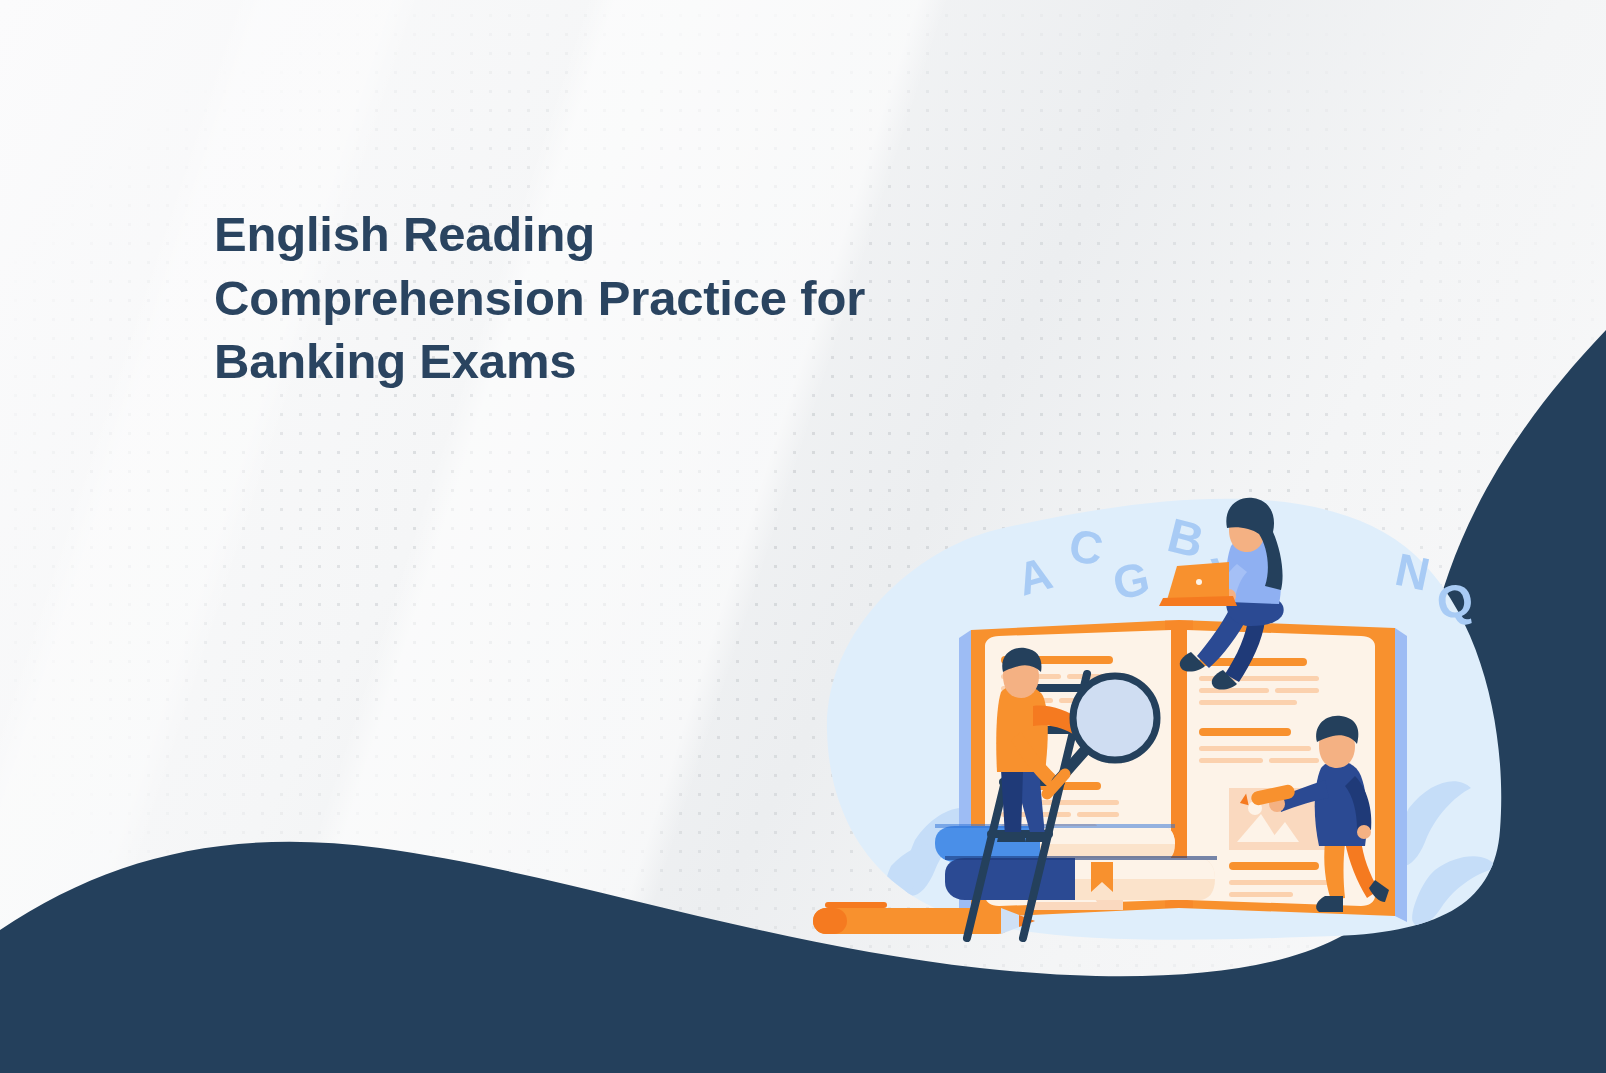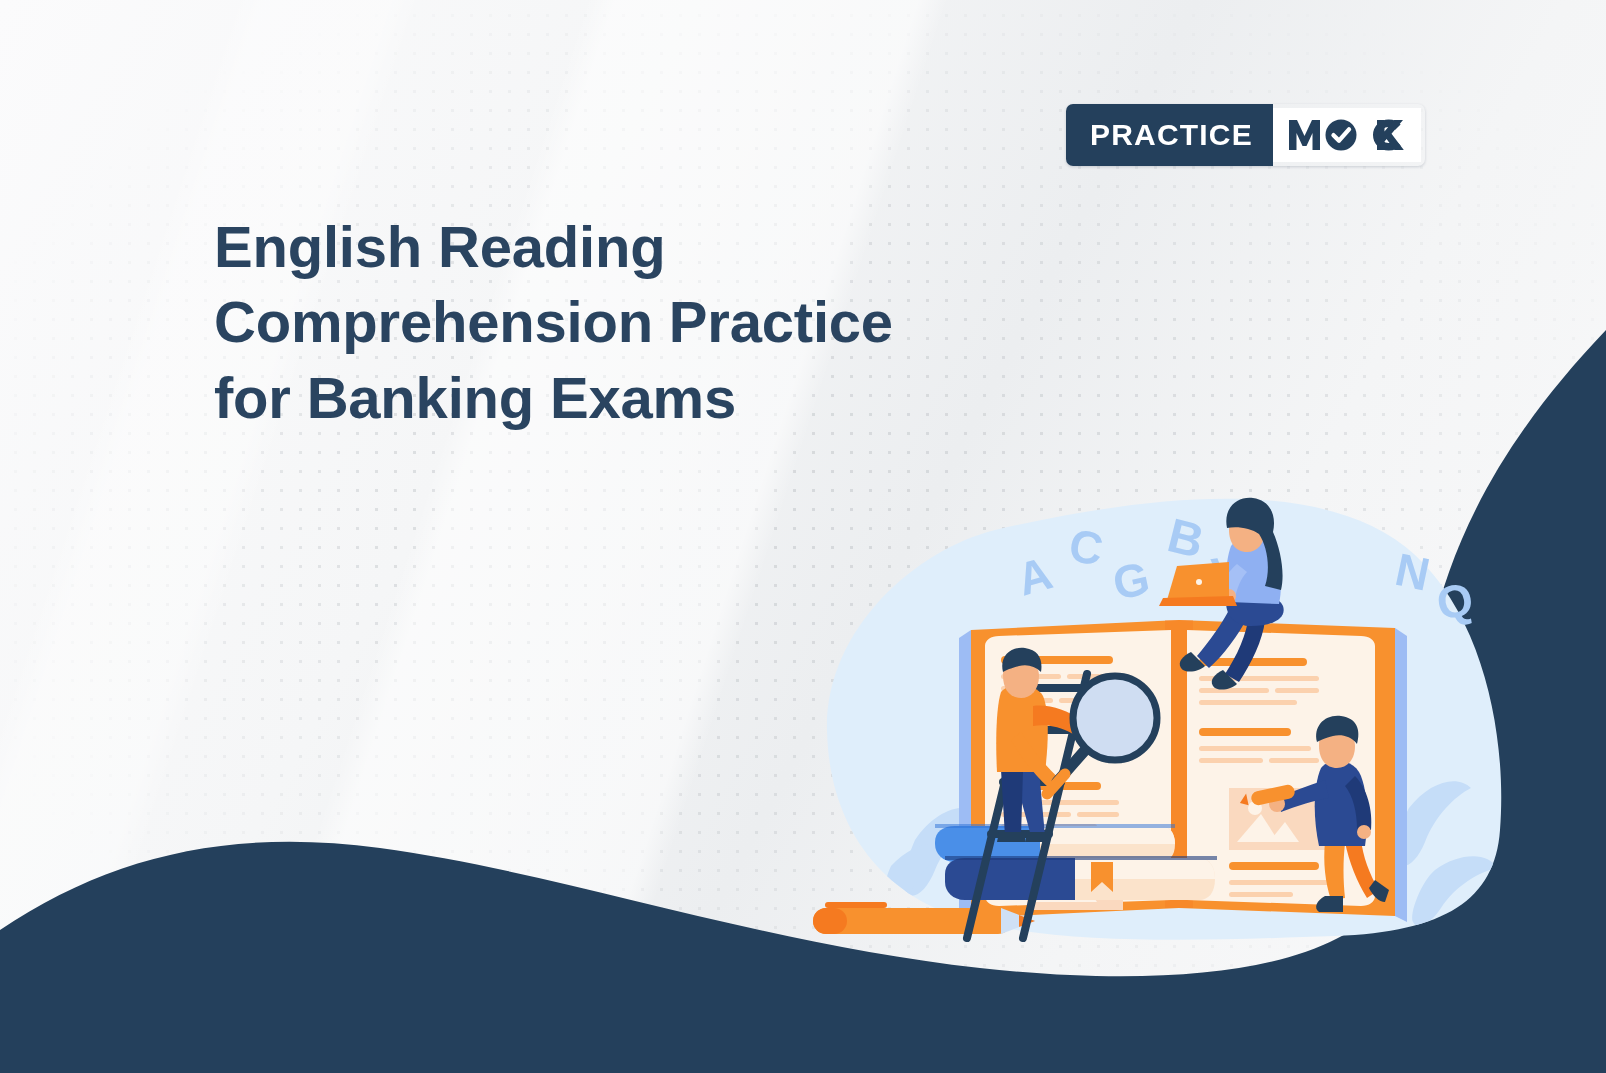--- a/index.html
+++ b/index.html
@@ -28,21 +28,21 @@
   .bg-wave svg{display:block;width:1606px;height:1073px;}
   
   .logo{position:absolute;left:1066px;top:104px;display:flex;align-items:stretch;
     border-radius:7px;overflow:hidden;box-shadow:0 1px 3px rgba(20,40,65,.18);}
   .logo-left{background:#24405c;color:#ffffff;font-size:30px;font-weight:700;
     letter-spacing:1.2px;padding:14px 20px 14px 24px;line-height:1;display:flex;align-items:center;}
   .logo-right{background:#ffffff;display:flex;align-items:center;padding:10px 16px 10px 14px;margin:4px 4px 4px 0;}
   .logo-right svg{display:block;}
   
   .headline{position:absolute;left:214px;top:170px;width:700px;
-    color:#2a4460;font-size:58px;font-weight:700;line-height:1.30;letter-spacing:-.2px;}
+    color:#2a4460;font-size:49px;font-weight:700;line-height:1.30;letter-spacing:-.2px;}
   
   .illus{position:absolute;left:795px;top:470px;width:811px;height:500px;}
   .illus svg{display:block;width:811px;height:500px;}
 </style>
 </head>
 <body>
 
 <div id="banner">
 
   <div class="bg-base"></div>
@@ -55,40 +55,20 @@
       <path d="M1606,330
                C1520,420 1455,520 1430,640
                C1405,760 1415,860 1380,905
                C1330,968 1180,990 980,968
                C760,944 560,872 380,848
                C230,828 110,856 0,930
                L0,1073 L1606,1073 Z" fill="#24405c"></path>
     </svg>
   </div>
 
-  <div class="logo">
-    <div class="logo-left">PRACTICE</div>
-    <div class="logo-right">
-      <svg width="118" height="34" viewBox="0 0 118 34" aria-hidden="true">
-        <g fill="#24405c">
-
-          <path d="M2,32 L2,2 L10,2 L17.5,18 L25,2 L33,2 L33,32 L25.5,32 L25.5,15 L19.5,28 L15.5,28 L9.5,15 L9.5,32 Z"></path>
-
-          <path d="M86,17 A15.5,15.5 0 0 1 101.5,1.5 C107,1.5 111,3.6 113.6,6.6 L108.2,11.8 C106.6,10 104.3,8.9 101.5,8.9 A8.1,8.1 0 0 0 101.5,25.1 C104.3,25.1 106.6,24 108.2,22.2 L113.6,27.4 C111,30.4 107,32.5 101.5,32.5 A15.5,15.5 0 0 1 86,17 Z"></path>
-
-          <path d="M116,2 L123.5,2 L123.5,13.5 L133,2 L142,2 L130.5,15.8 L142.8,32 L133.6,32 L125.6,21 L123.5,23.4 L123.5,32 L116,32 Z" transform="translate(-26,0)"></path>
-        </g>
-
-        <g>
-          <circle cx="54" cy="17" r="15.5" fill="#24405c"></circle>
-          <path d="M46.5,17.2 L52,22.6 L62,11.4" fill="none" stroke="#ffffff" stroke-width="4.4" stroke-linecap="round" stroke-linejoin="round"></path>
-        </g>
-      </svg>
-    </div>
-  </div>
 
   <h1 class="headline">English Reading Comprehension Practice for Banking Exams</h1>
 
   <div class="illus">
     <svg viewBox="0 0 811 500" aria-hidden="true">
       <defs>
         <clipPath id="blobClip">
           <path d="M200,60 C120,80 30,160 32,260 C34,360 90,430 180,452
                    C280,476 420,470 540,466 C650,462 700,430 705,360
                    C712,270 690,150 620,85 C545,16 400,14 200,60 Z"></path>

